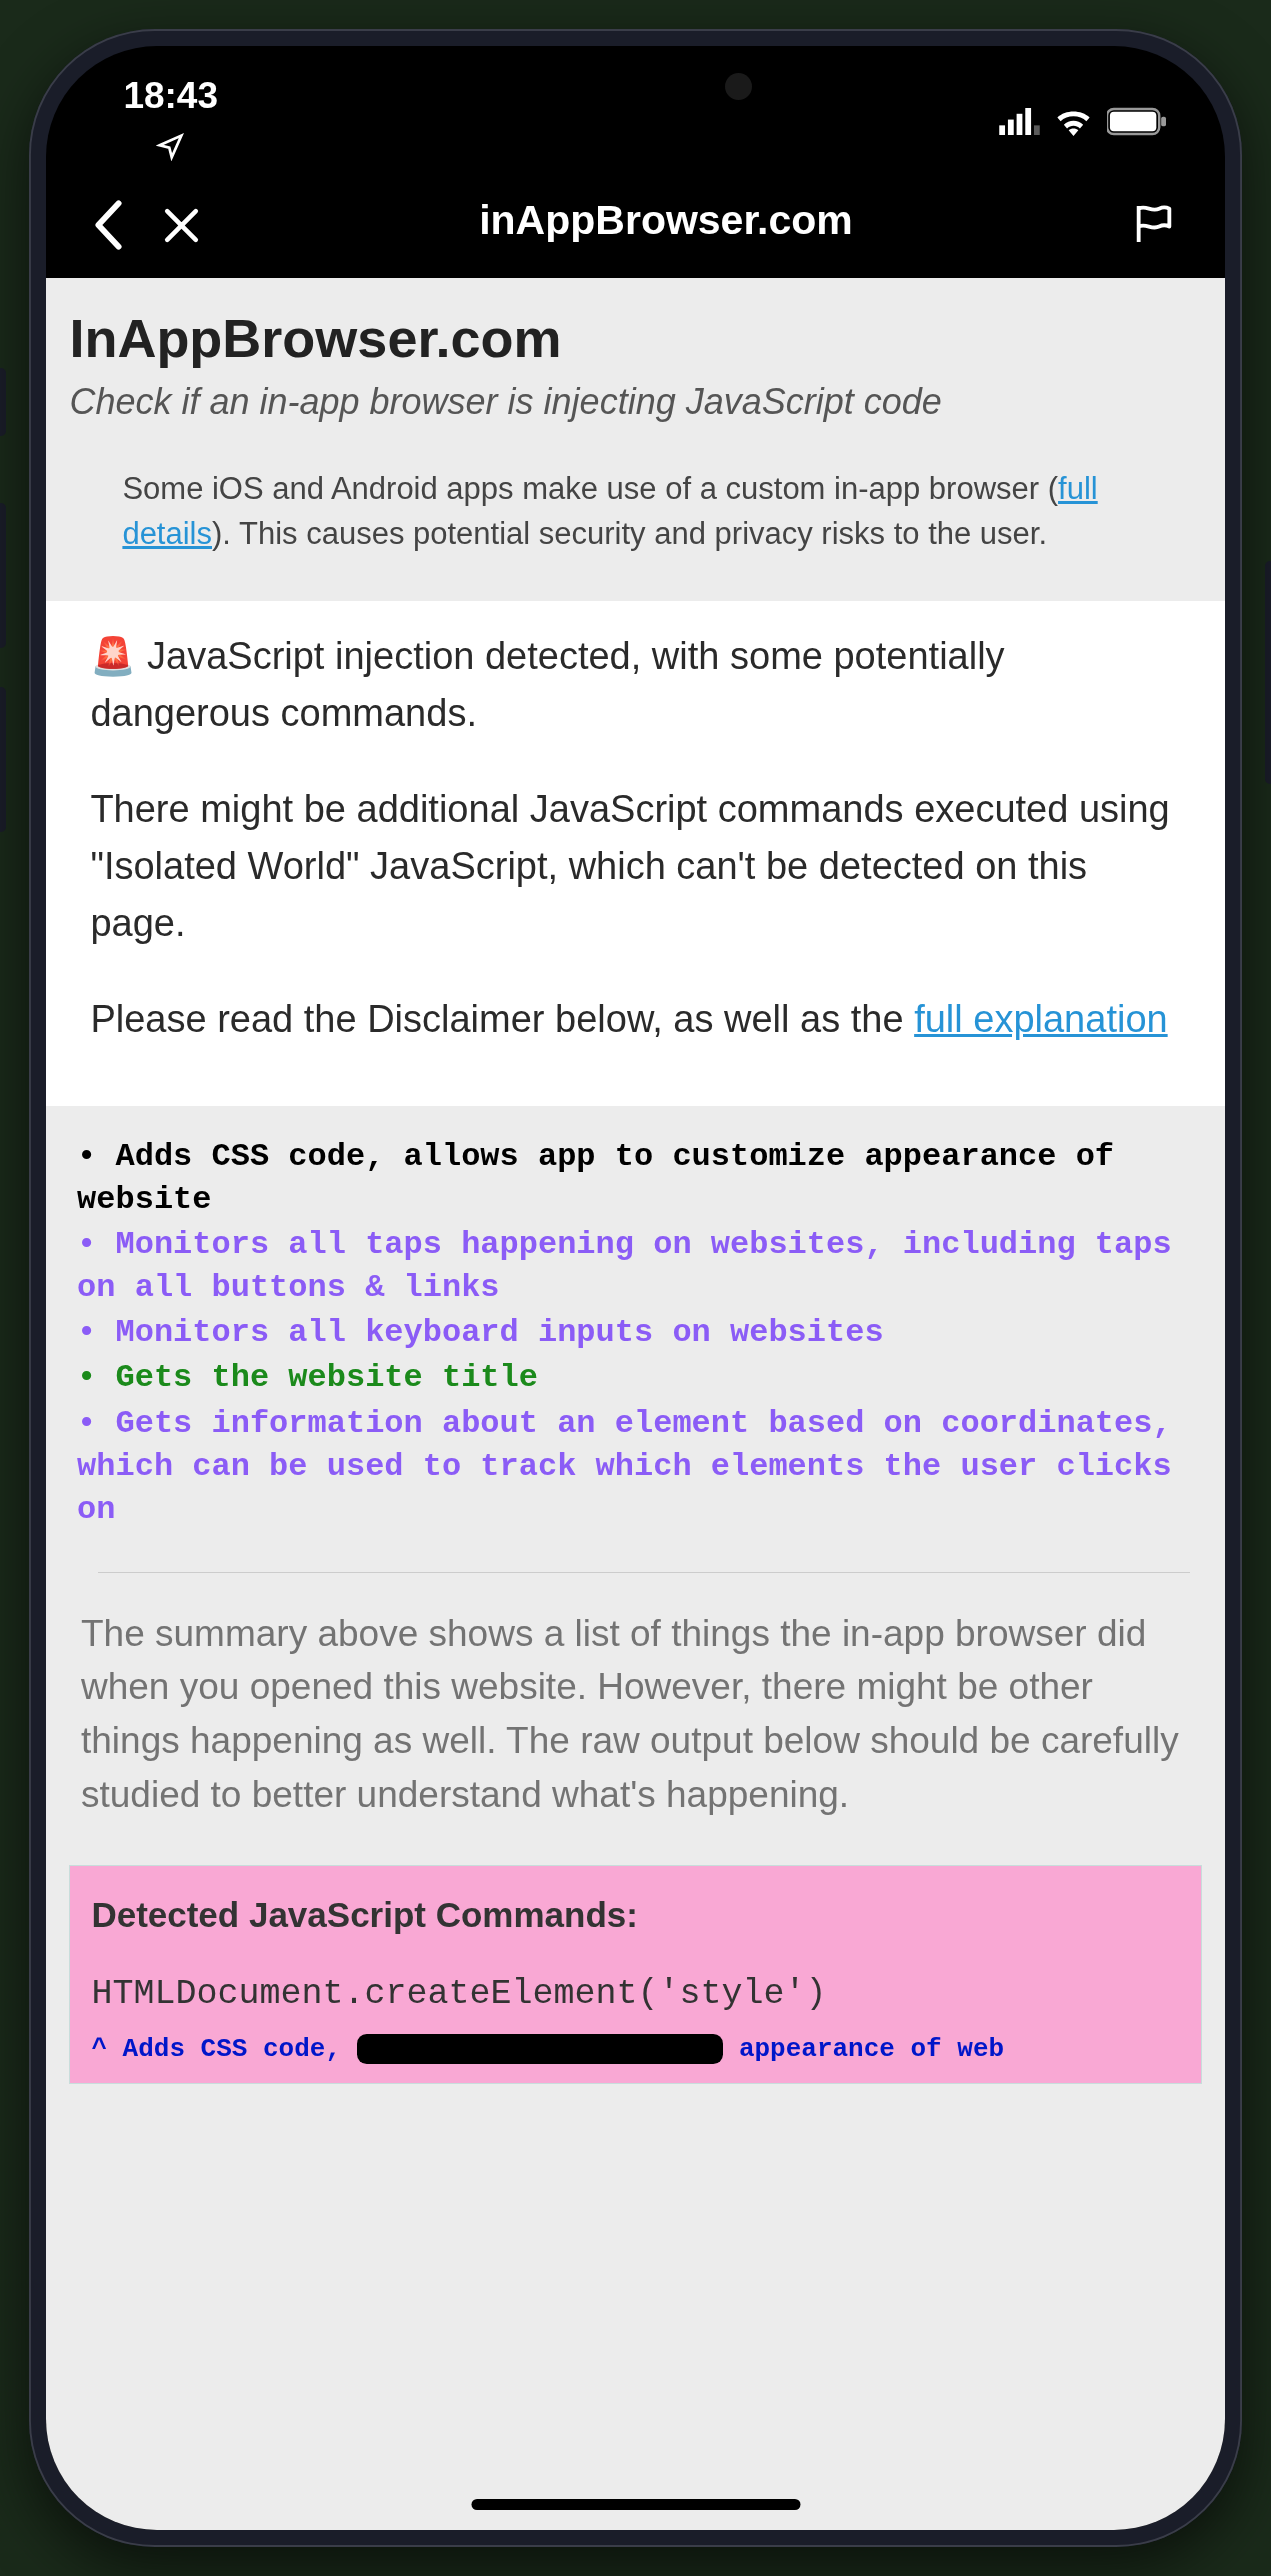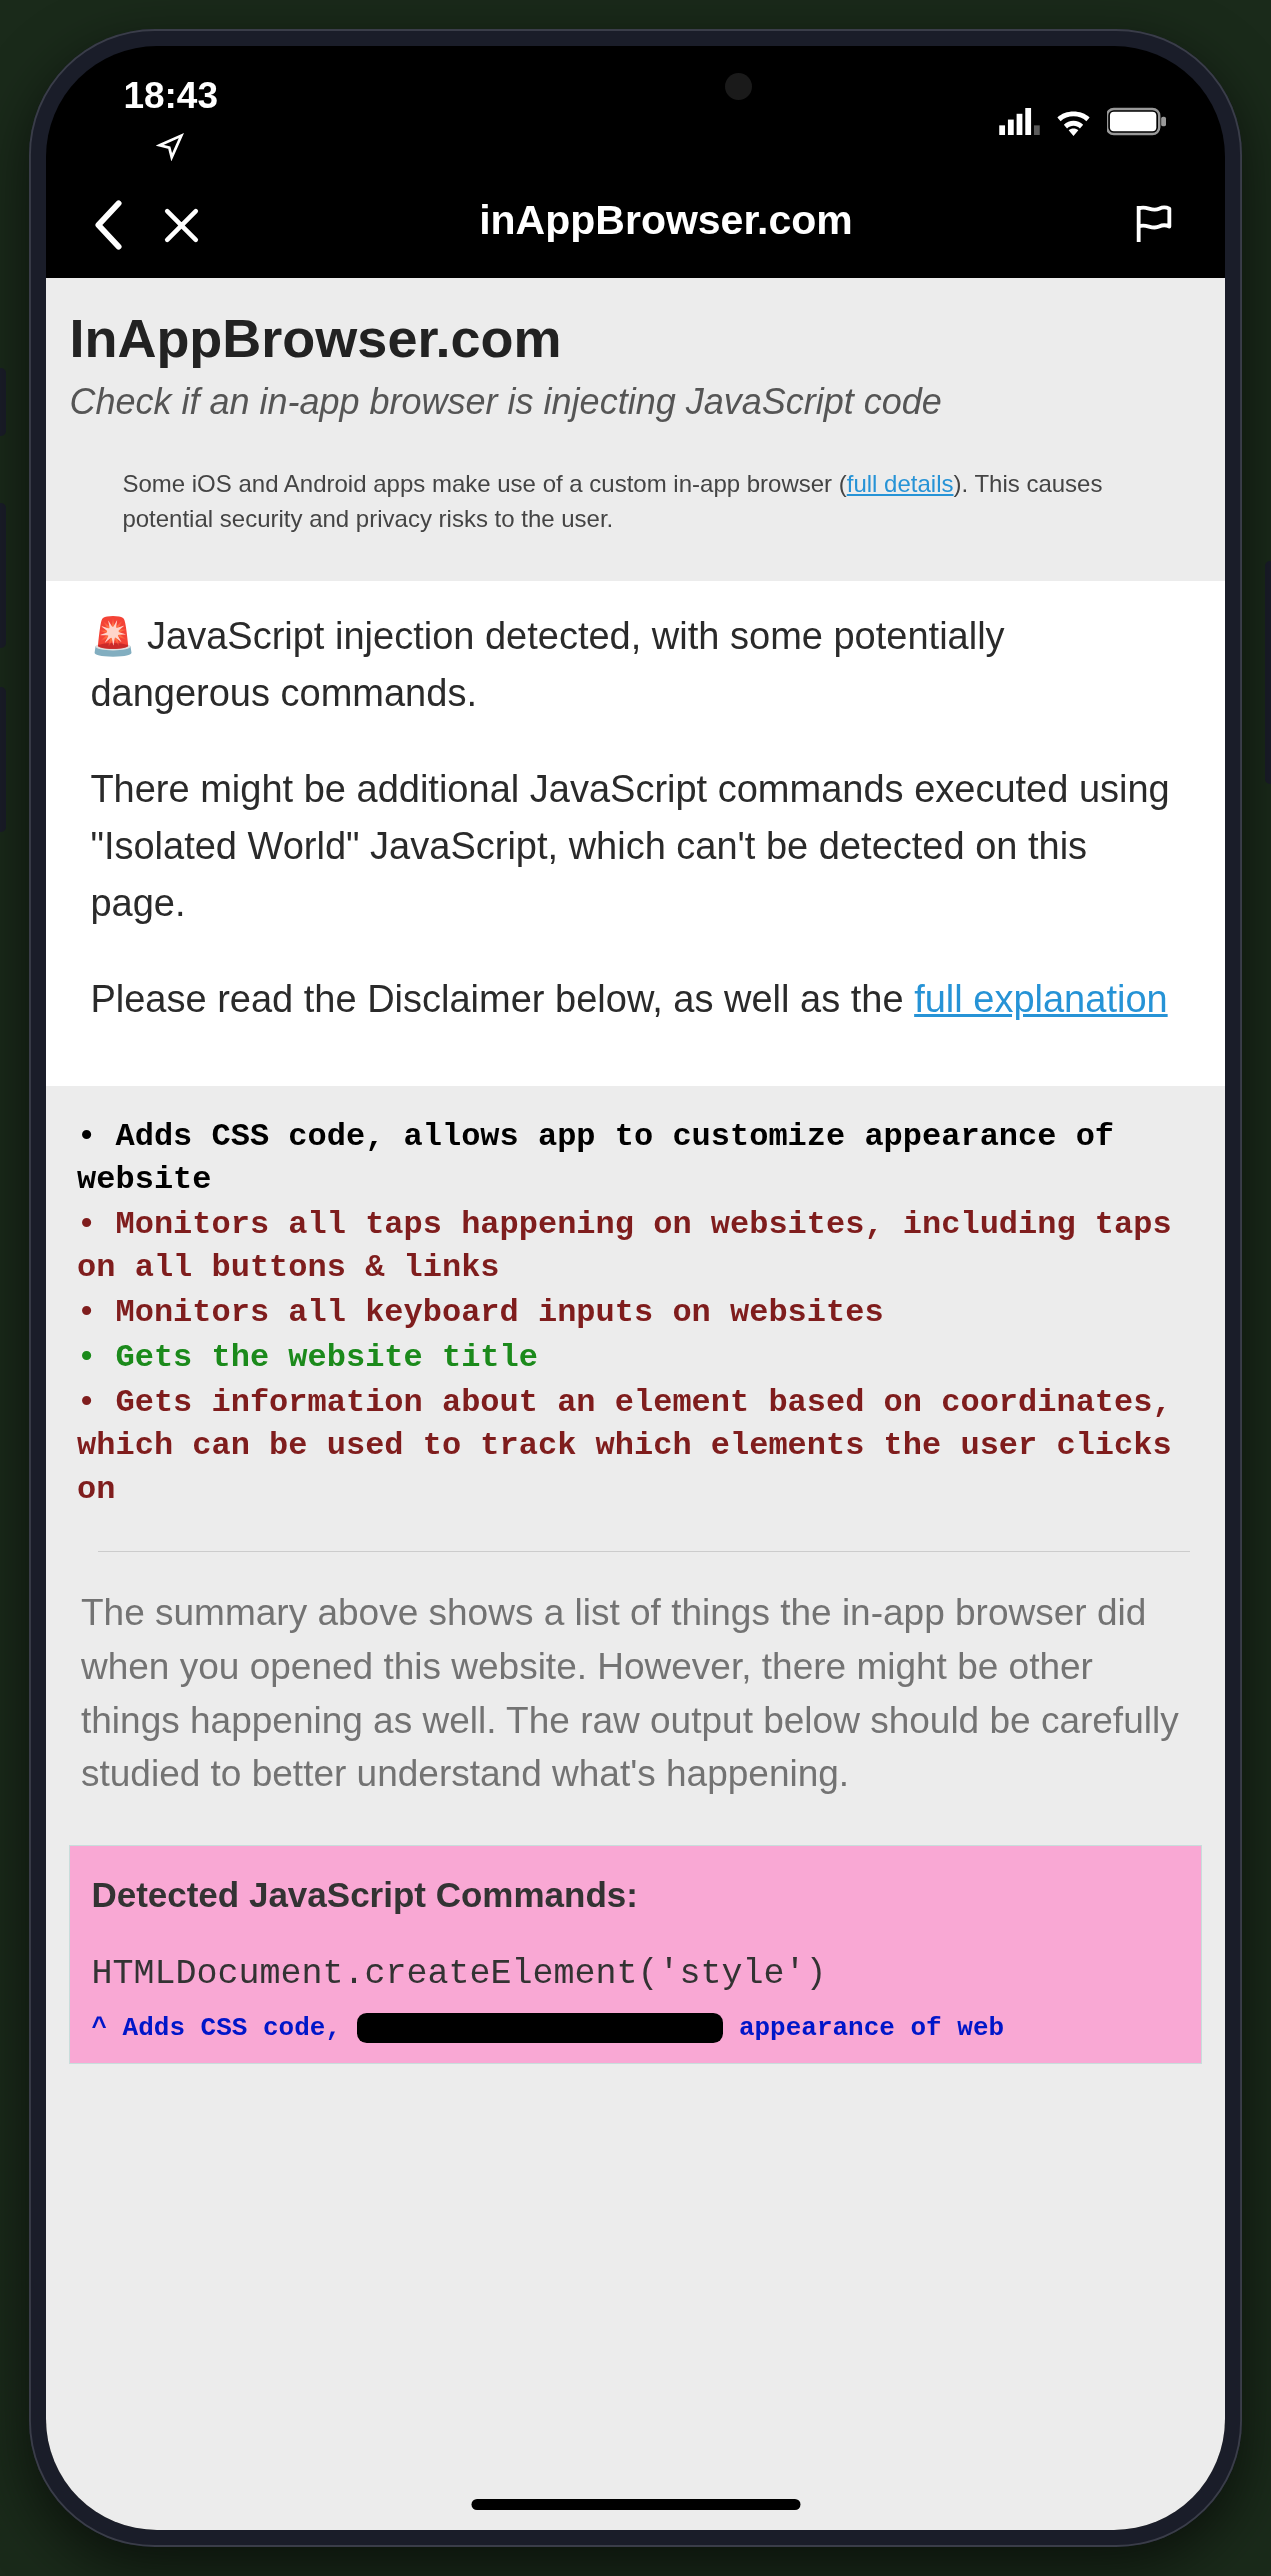--- a/index.html
+++ b/index.html
@@ -120,21 +120,21 @@
 }
 .page-subtitle {
   font-size: 36px;
   font-style: italic;
   color: #555;
   margin-bottom: 44px;
 }
 
 .intro-block {
   padding: 0 39px 0 53px;
-  font-size: 24px;
+  font-size: 31px;
   line-height: 1.45;
   color: #444;
   margin-bottom: 44px;
 }
 .intro-block a { color: #2693d6; text-decoration: underline; }
 
 .alert-box {
   background: #ffffff;
   margin: 0 -23px;
   padding: 27px 44px 58px 44px;
@@ -149,21 +149,21 @@
 
 .detect-list {
   padding: 29px 7.7px 9.7px 7.7px;
   font-family: "Courier New", Courier, monospace;
   font-size: 32px;
   font-weight: bold;
   line-height: 1.35;
 }
 .detect-list .item { margin-bottom: 1.9px; }
 .c-blue { color: #000000; }
-.c-red { color: #7f1d1d; }
+.c-red { color: #8b5cf6; }
 .c-green { color: #1b8a1b; }
 
 .divider {
   border: none;
   border-top: 1.9px solid #ccc;
   margin: 29px 11.6px 34px 29px;
 }
 
 .summary-text {
   padding: 0 11.6px;

